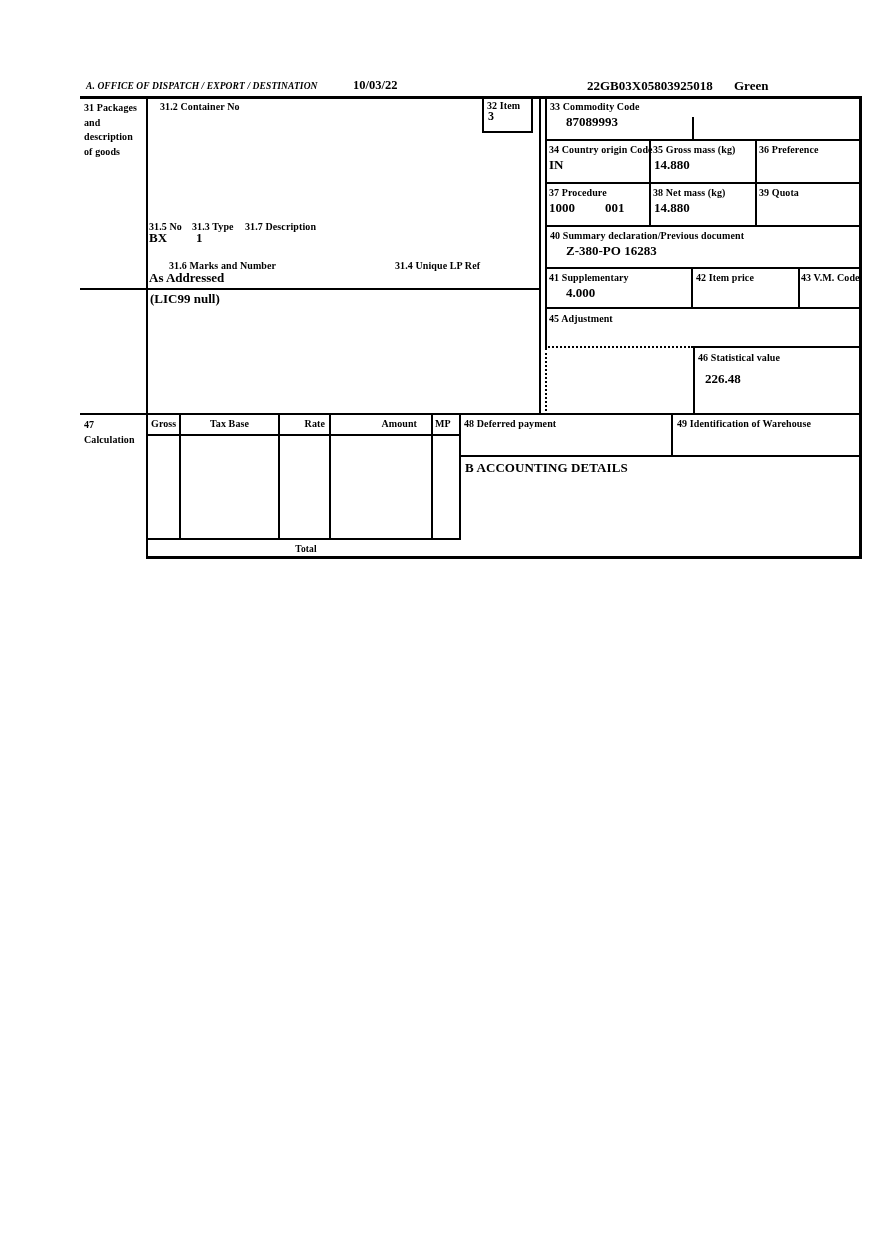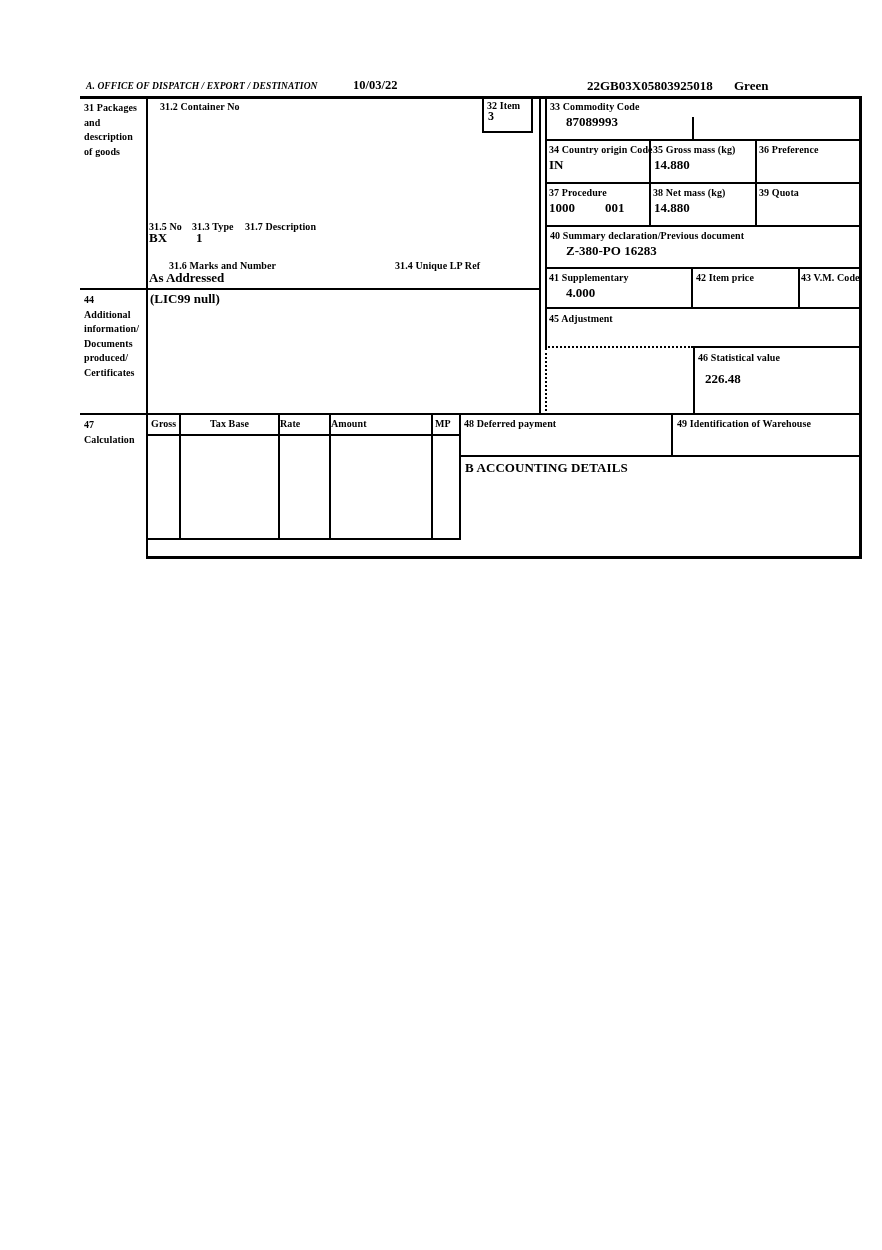--- a/index.html
+++ b/index.html
@@ -5,21 +5,21 @@
   html,body{margin:0;padding:0;background:#fff;}
   .page{position:relative;width:882px;height:1250px;background:#ffffff;
         font-family:"Liberation Serif",serif;color:#000;overflow:hidden;}
   .lbl{position:absolute;font-weight:bold;font-size:10px;line-height:1.45;
        white-space:pre-line;letter-spacing:0.1px;}
   .val{position:absolute;font-weight:bold;font-size:13px;white-space:pre;}
   .ln{position:absolute;background:#000;}
   .dot-t{position:absolute;border-top:2px dotted #000;}
   .dot-l{position:absolute;border-left:2px dotted #000;}
   .ctr{text-align:center;}
-  .rgt{}
+  .rgt{text-align:right;}
 </style>
 </head>
 <body>
 
 <div class="page">
 
   <div class="lbl" style="left:86px;top:80px;font-size:9.5px;white-space:nowrap;font-style:italic;">A.  OFFICE OF DISPATCH / EXPORT / DESTINATION</div>
   <div class="val" style="left:353px;top:78px;font-size:12.5px;">10/03/22</div>
   <div class="val" style="left:587px;top:78px;font-size:13px;">22GB03X05803925018</div>
   <div class="val" style="left:734px;top:78px;font-size:13px;">Green</div>
@@ -63,26 +63,20 @@
     <div class="ln" style="left:146px;top:538px;width:315px;height:2px;"></div>
 
     <div class="ln" style="left:671px;top:413px;width:2px;height:44px;"></div>
     <div class="ln" style="left:459px;top:455px;width:403px;height:2px;"></div>
   </div>
 
   <div class="lbl" style="left:84px;top:101px;width:60px;">31 Packages
 and
 description
 of goods</div>
-  <div class="lbl" style="left:84px;top:293px;width:62px;">44
-Additional
-information/
-Documents
-produced/
-Certificates</div>
   <div class="lbl" style="left:84px;top:418px;width:62px;">47
 Calculation</div>
 
   <div class="lbl" style="left:160px;top:100px;">31.2 Container No</div>
   <div class="lbl" style="left:487px;top:99px;">32 Item</div>
   <div class="val" style="left:488px;top:109px;font-size:12px;">3</div>
 
   <div class="lbl" style="left:149px;top:220px;">31.5 No</div>
   <div class="lbl" style="left:192px;top:220px;">31.3 Type</div>
   <div class="lbl" style="left:245px;top:220px;">31.7 Description</div>
@@ -122,18 +116,19 @@
   <div class="lbl" style="left:549px;top:312px;">45 Adjustment</div>
 
   <div class="lbl" style="left:698px;top:351px;">46 Statistical value</div>
   <div class="val" style="left:705px;top:371px;">226.48</div>
 
   <div class="lbl" style="left:151px;top:417px;">Gross</div>
   <div class="lbl ctr" style="left:181px;top:417px;width:97px;">Tax Base</div>
   <div class="lbl rgt" style="left:280px;top:417px;width:45px;">Rate</div>
   <div class="lbl rgt" style="left:331px;top:417px;width:86px;">Amount</div>
   <div class="lbl" style="left:435px;top:417px;">MP</div>
+  <div class="lbl ctr" style="left:146px;top:543px;width:320px;font-size:9.5px;">Total</div>
 
   <div class="lbl" style="left:464px;top:417px;">48 Deferred payment</div>
   <div class="lbl" style="left:677px;top:417px;">49 Identification of Warehouse</div>
   <div class="lbl" style="left:465px;top:459px;font-size:13px;">B ACCOUNTING DETAILS</div>
 
 </div>
 
 </body></html>

